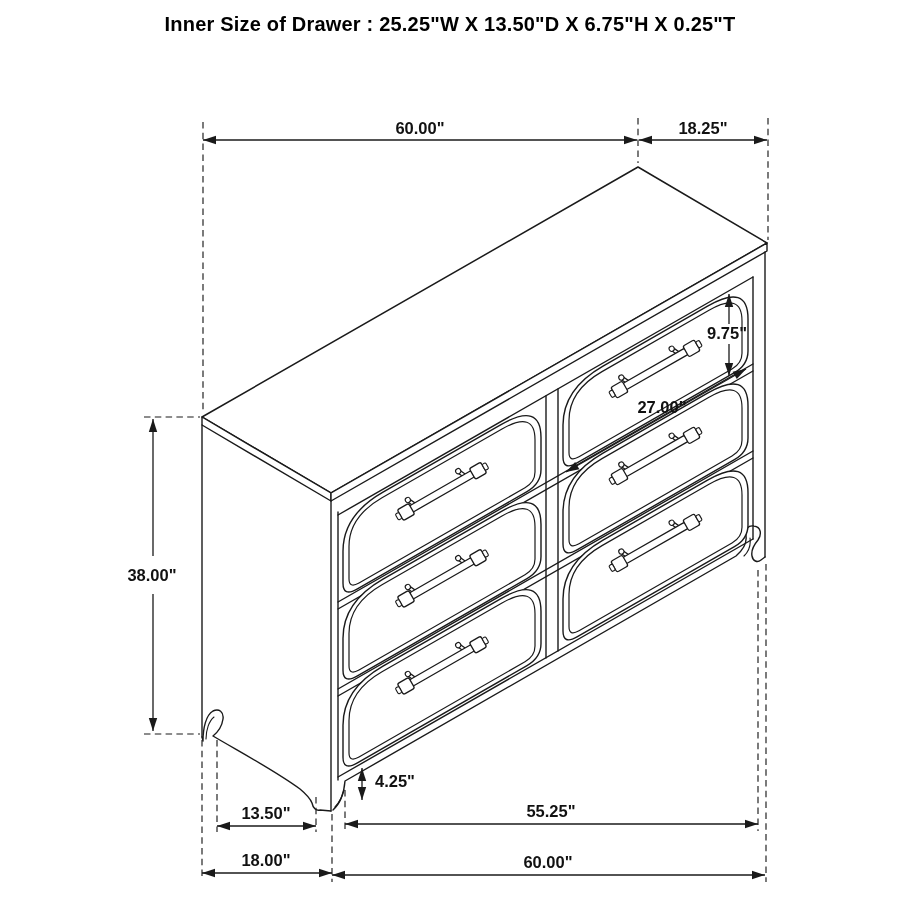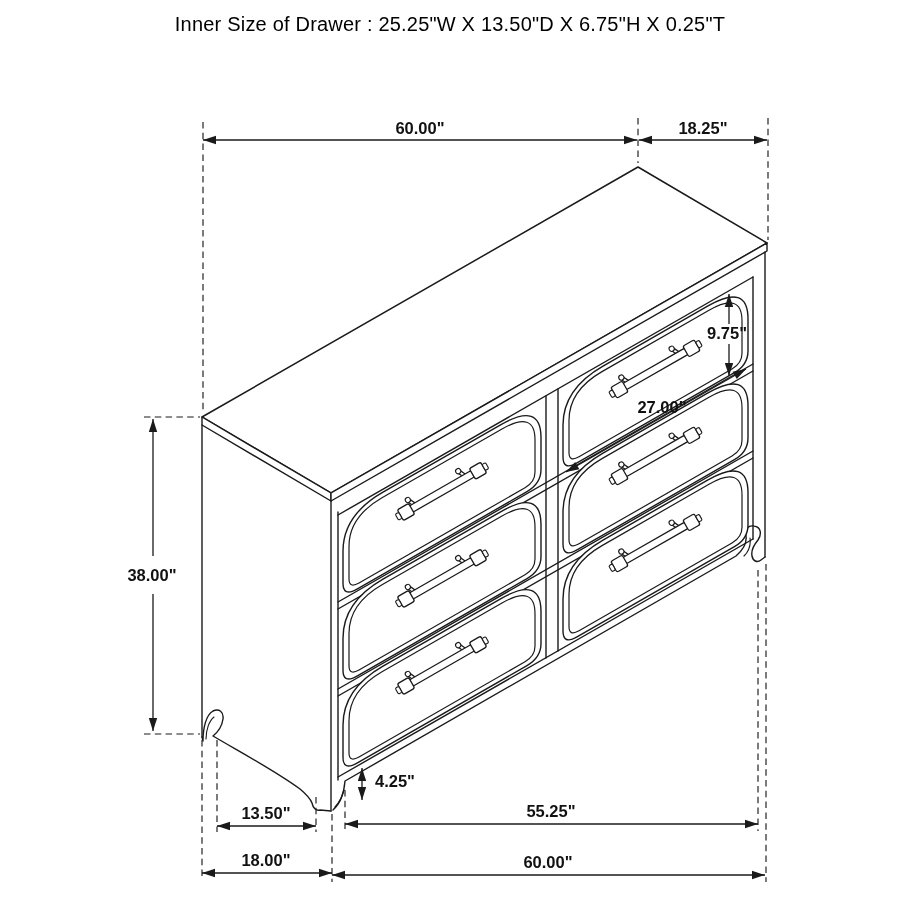--- a/index.html
+++ b/index.html
@@ -1,19 +1,19 @@
 <!DOCTYPE html>
 <html><head>
 <meta charset="utf-8">
 <style>
   html,body{margin:0;padding:0;background:#ffffff;width:900px;height:900px;overflow:hidden;}
   body{font-family:"Liberation Sans",sans-serif;}
   .stage{position:relative;width:900px;height:900px;background:#fff;}
   .title{position:absolute;top:13px;left:0;width:100%;text-align:center;
-         font-size:20px;font-weight:normal;color:#000;letter-spacing:0.2px;}
+         font-size:20px;font-weight:bold;color:#000;letter-spacing:0.2px;}
   svg{position:absolute;top:0;left:0;}
   svg text{font-family:"Liberation Sans",sans-serif;font-weight:bold;fill:#111;font-size:16.5px;}
 </style>
 </head>
 <body>
 
 <div class="stage">
   <div class="title">Inner Size of Drawer : 25.25"W X 13.50"D X 6.75"H X 0.25"T</div>
   <svg id="iso" width="900" height="900" viewBox="0 0 900 900">
     <g id="drawing">

